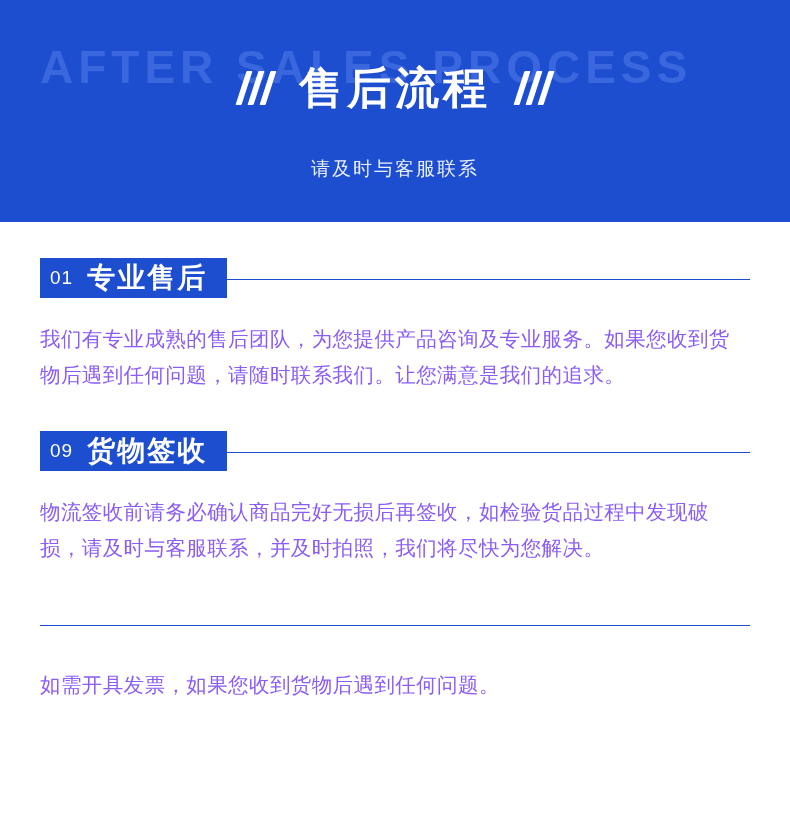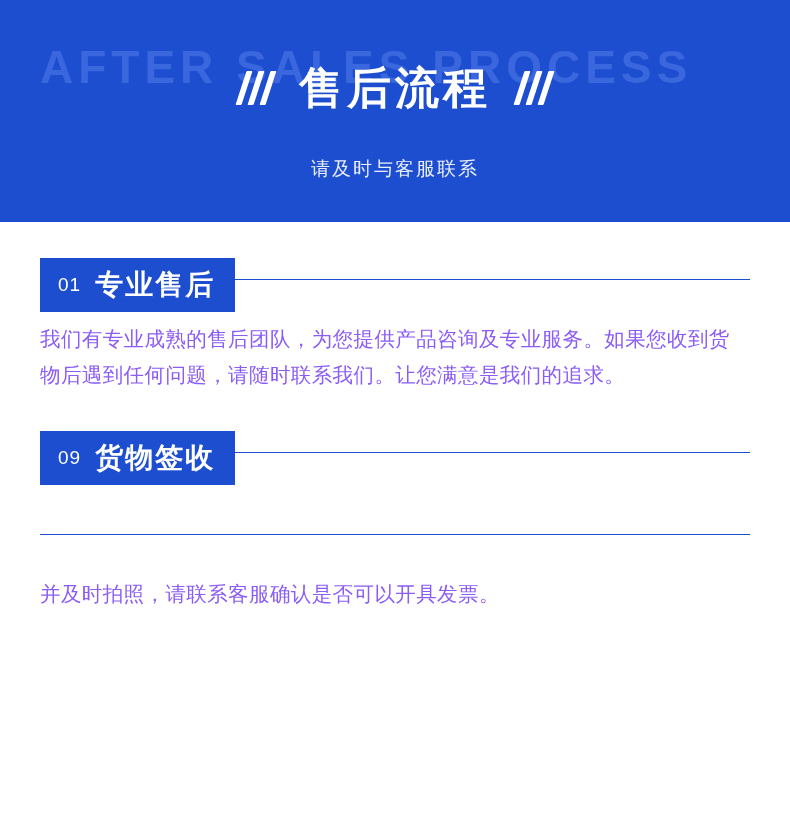--- a/index.html
+++ b/index.html
@@ -110,22 +110,22 @@
     right: 0;
     top: 21px;
     height: 1px;
     background: #1d4ed0;
   }
   .sec-tag {
     position: relative;
     display: inline-flex;
     align-items: center;
     gap: 14px;
-    height: 54px;
-    padding: 0 20px 0 18px;
+    height: 40px;
+    padding: 0 20px 0 10px;
     background: #1d4ed0;
     color: #ffffff;
     box-sizing: border-box;
     justify-content: space-between;
   }
   .sec-num {
     font-size: 19px;
     font-weight: normal;
     letter-spacing: 1px;
     color: #ffffff;
@@ -186,23 +186,24 @@
     </div>
 
     <div class="section s2">
       <div class="sec-head">
         <div class="sec-rule"></div>
         <div class="sec-tag">
           <span class="sec-num">09</span>
           <span class="sec-label">货物签收</span>
         </div>
       </div>
+      <div class="sec-body">物流签收前请务必确认商品完好无损后再签收，如检验货品过程中发现破损，请及时与客服联系，并及时拍照，我们将尽快为您解决。</div>
     </div>
 
     <div class="section s3">
       <div class="sec-head">
         <div class="sec-rule"></div>
       </div>
-      <div class="sec-body">并及时拍照，请联系客服确认是否可以开具发票。</div>
+      <div class="sec-body">如需开具发票，如果您收到货物后遇到任何问题。</div>
     </div>
 
   </div>
 </div>
 
 </body></html>

